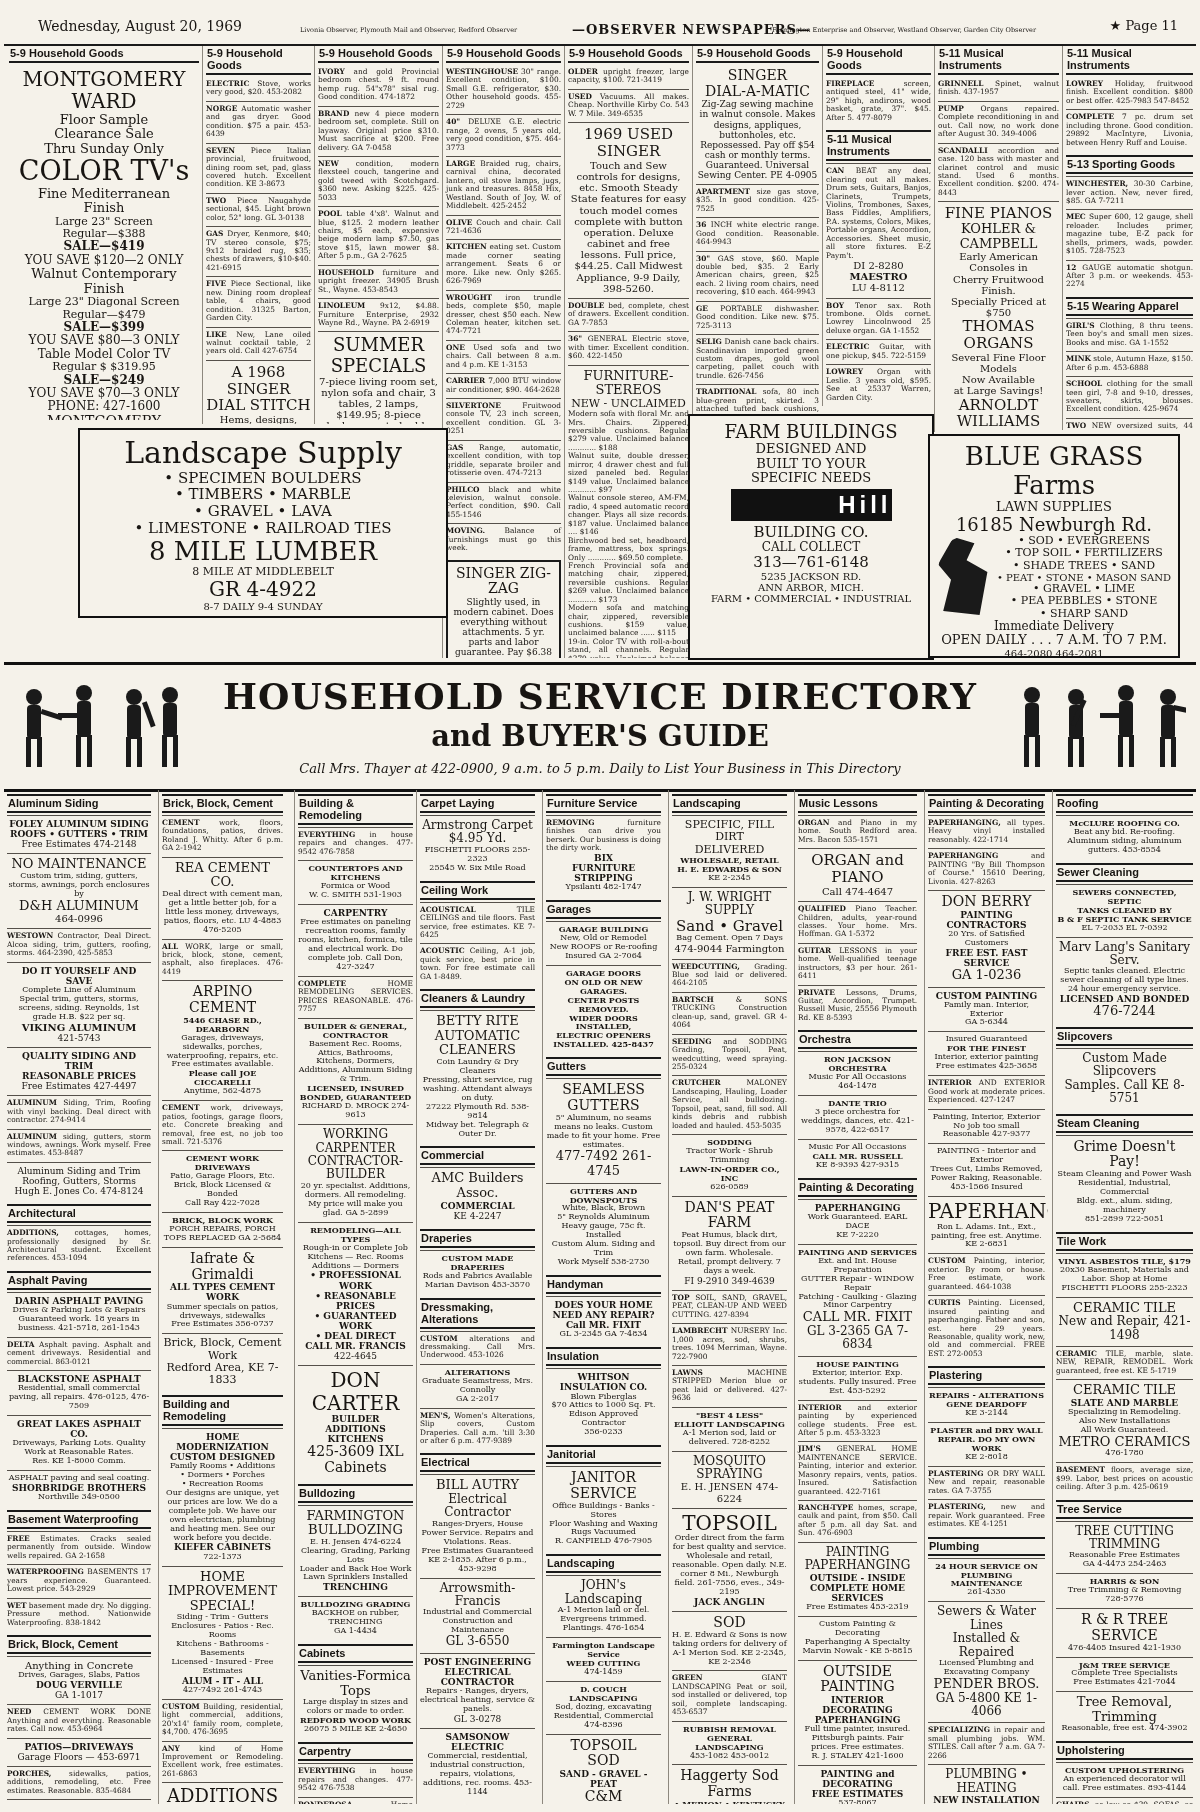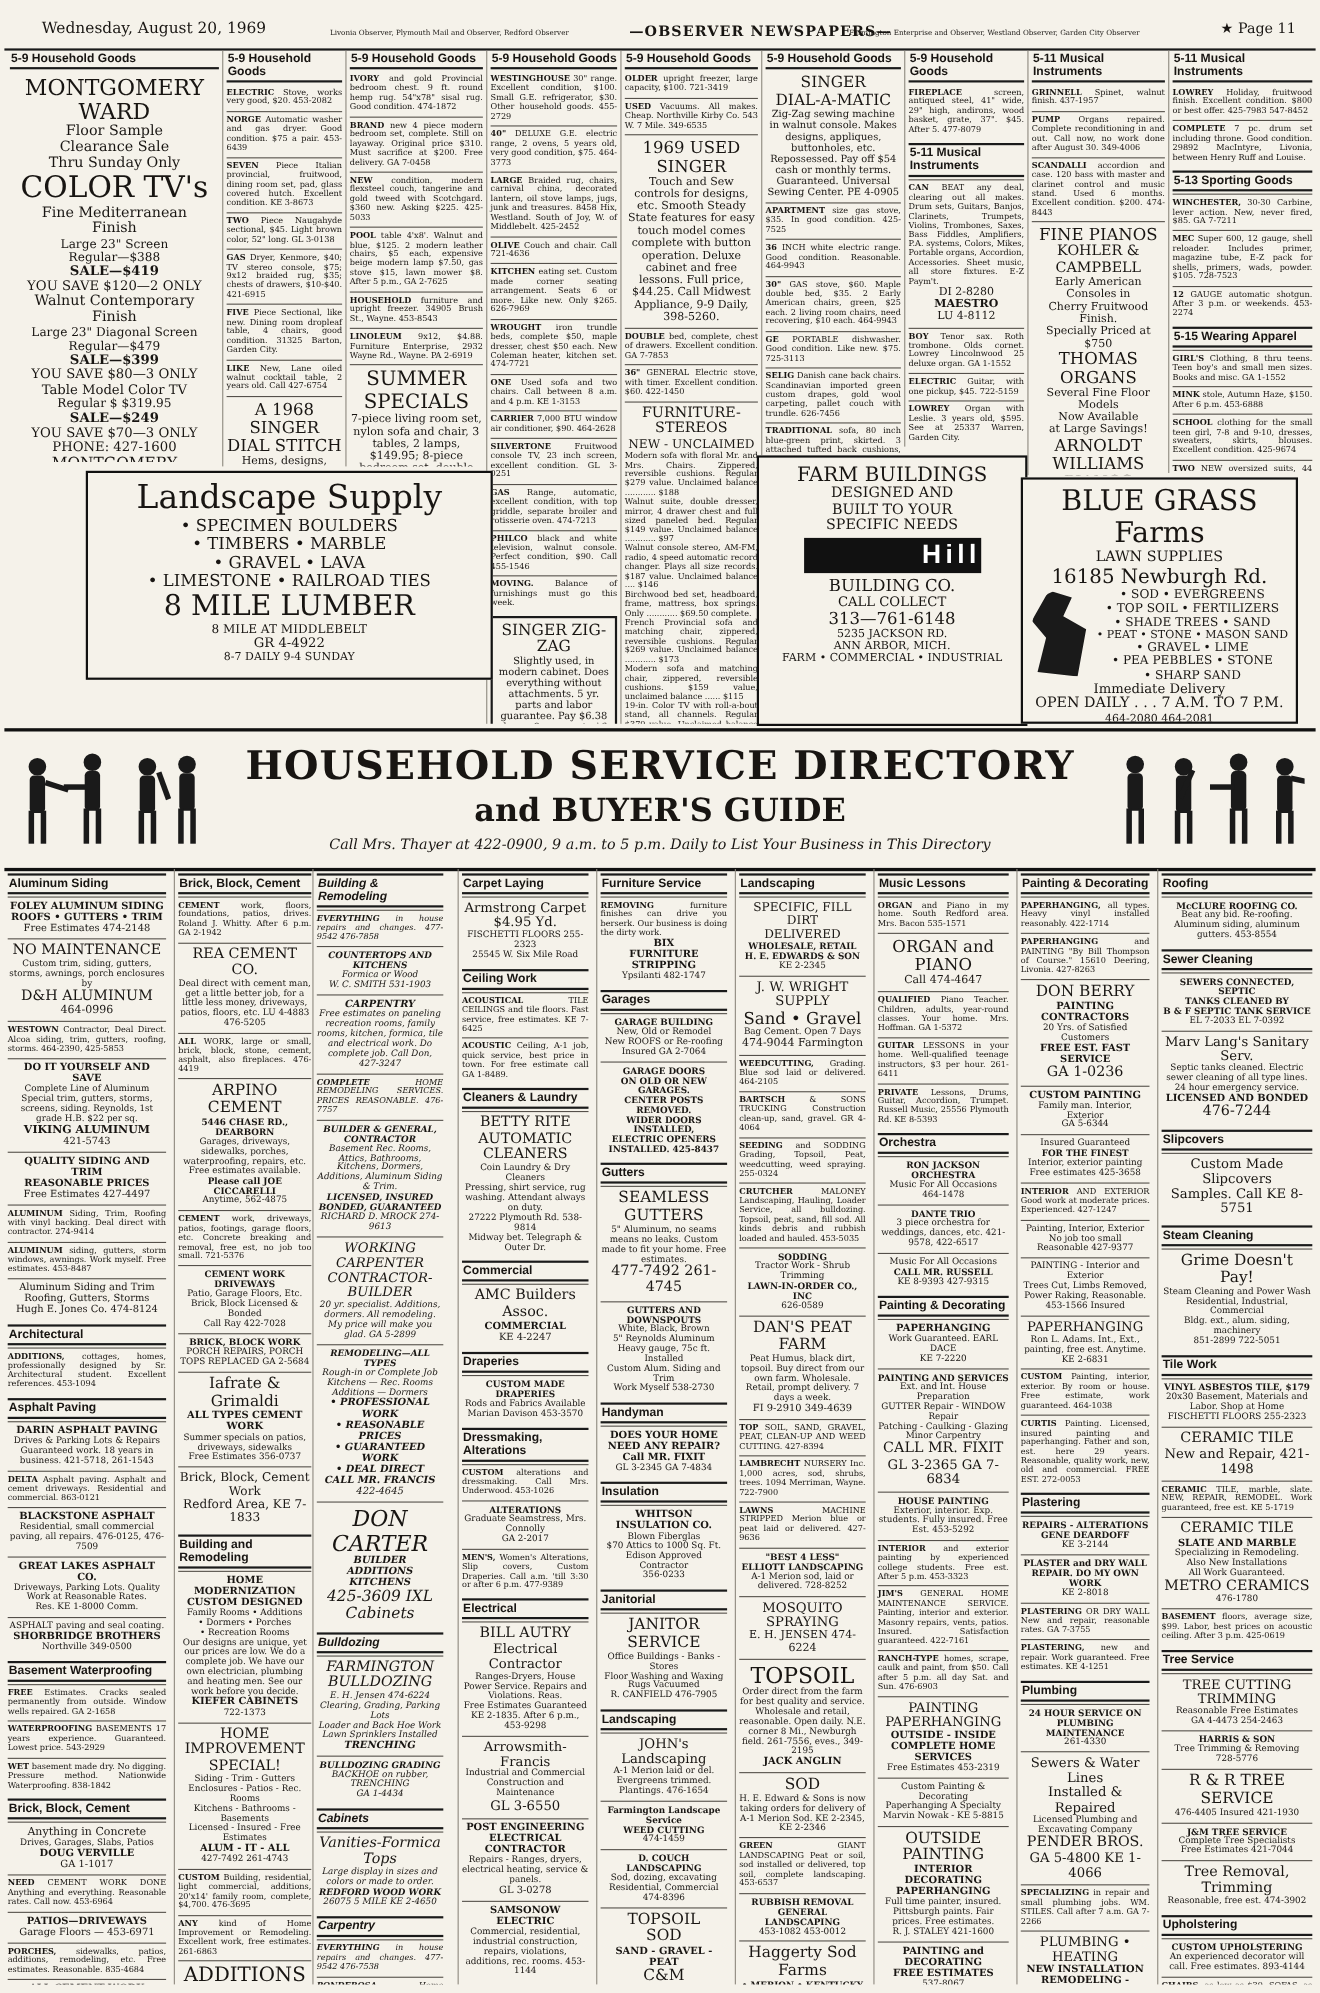--- a/index.html
+++ b/index.html
@@ -17,21 +17,21 @@
   .col{position:absolute;overflow:hidden;border-left:1px solid #8d887e;padding:0 3px;box-sizing:border-box;}
   .col.first{border-left:none;}
   .colhead{font-family:"Liberation Sans",sans-serif;font-weight:bold;font-size:11px;
            border-bottom:2.5px solid #1a1a1a;padding:1px 0 2px 1px;margin-bottom:2px;}
   .cat{font-family:"Liberation Sans",sans-serif;font-weight:bold;font-size:11px;
        border-top:2px solid #1a1a1a;border-bottom:2.5px solid #1a1a1a;padding:1px 0 2px 1px;margin:4px 0 2px;}
   .ad{border-top:1px solid #55504a;padding:3px 0 4px;}
   .ad.nf{border-top:none;}
   .boxad{border:2px solid #1a1a1a;padding:4px 2px;margin:3px 0;}
   .s{font-size:7.4px;line-height:1.14;text-align:justify;}.c8{font-size:8px}.c9{font-size:9px}.c10{font-size:10px}.c11{font-size:11px}
-  .c12{font-size:12px}.c13{font-size:13px}.c14{font-size:14px}.c15{font-size:15px}.c16{font-size:12px}
+  .c12{font-size:12px}.c13{font-size:13px}.c14{font-size:14px}.c15{font-size:15px}.c16{font-size:20px}
   .c18{font-size:18px}.c20{font-size:20px}.c26{font-size:26px}
   .c27{font-size:27px}.c30{font-size:30px}
   .c7,.c8,.c9,.c10,.c11,.c12,.c13,.c14,.c15,.c16,.c18,.c20,.c22,.c24,.c26,.c27,.c28,.c30
    {text-align:center;line-height:1.12;}
   .b{font-weight:bold;}
   .logo{background:#111;color:#fff;font-weight:bold;font-size:24px;text-align:right;
         width:70%;margin:3px auto;padding:2px 0;letter-spacing:4px;font-family:"Liberation Sans",sans-serif;}
   .fig{width:52px;height:78px;background:#1a1a1a;border-radius:46% 46% 12% 12%;float:left;margin:2px 6px 2px 2px;
        clip-path:polygon(30% 0,70% 8%,55% 30%,95% 45%,80% 100%,10% 95%,25% 55%,0 35%);}
   .overlay{position:absolute;background:#f5f2ea;border:2.5px solid #111;padding:6px 6px;box-sizing:border-box;overflow:hidden;}
@@ -582,21 +582,21 @@
         <div class="ad">
           <div class="s"><b>CUSTOM</b> Building, residential, light commercial, additions, 20'x14' family room, complete, $4,700. 476-3695</div>
         </div>
         <div class="ad">
           <div class="s"><b>ANY</b> kind of Home Improvement or Remodeling. Excellent work, free estimates. 261-6863</div>
         </div>
         <div class="ad">
           <div class="c18">ADDITIONS</div>
         </div>
       </div>
-      <div class="col" style="left: 284px; top: 0px; width: 122px; height: 1014px; font-style: italic;">
+      <div class="col" style="left: 294px; top: 0px; width: 122px; height: 1014px;">
         <div class="cat">Building &amp; Remodeling</div>
         <div class="ad">
           <div class="s"><b>EVERYTHING</b> in house repairs and changes. 477-9542      476-7858</div>
         </div>
         <div class="ad">
           <div class="c8 b">COUNTERTOPS AND KITCHENS</div>
           <div class="c8">Formica or Wood</div>
           <div class="c8">W. C. SMITH      531-1903</div>
         </div>
         <div class="ad">

